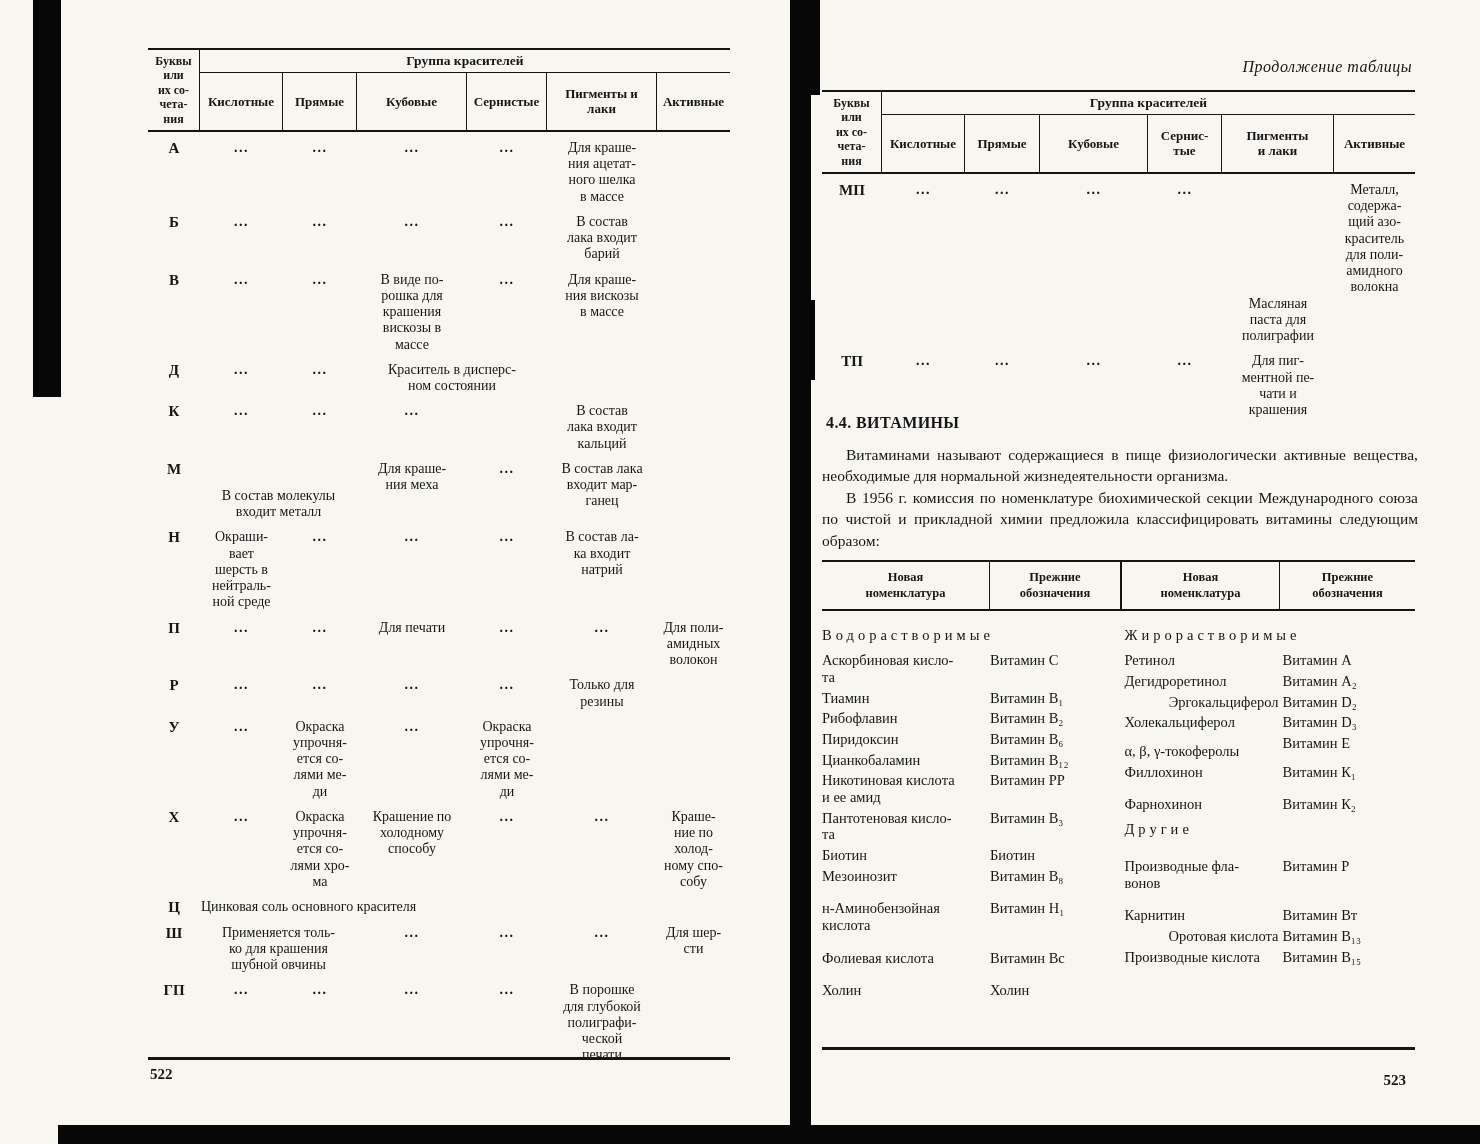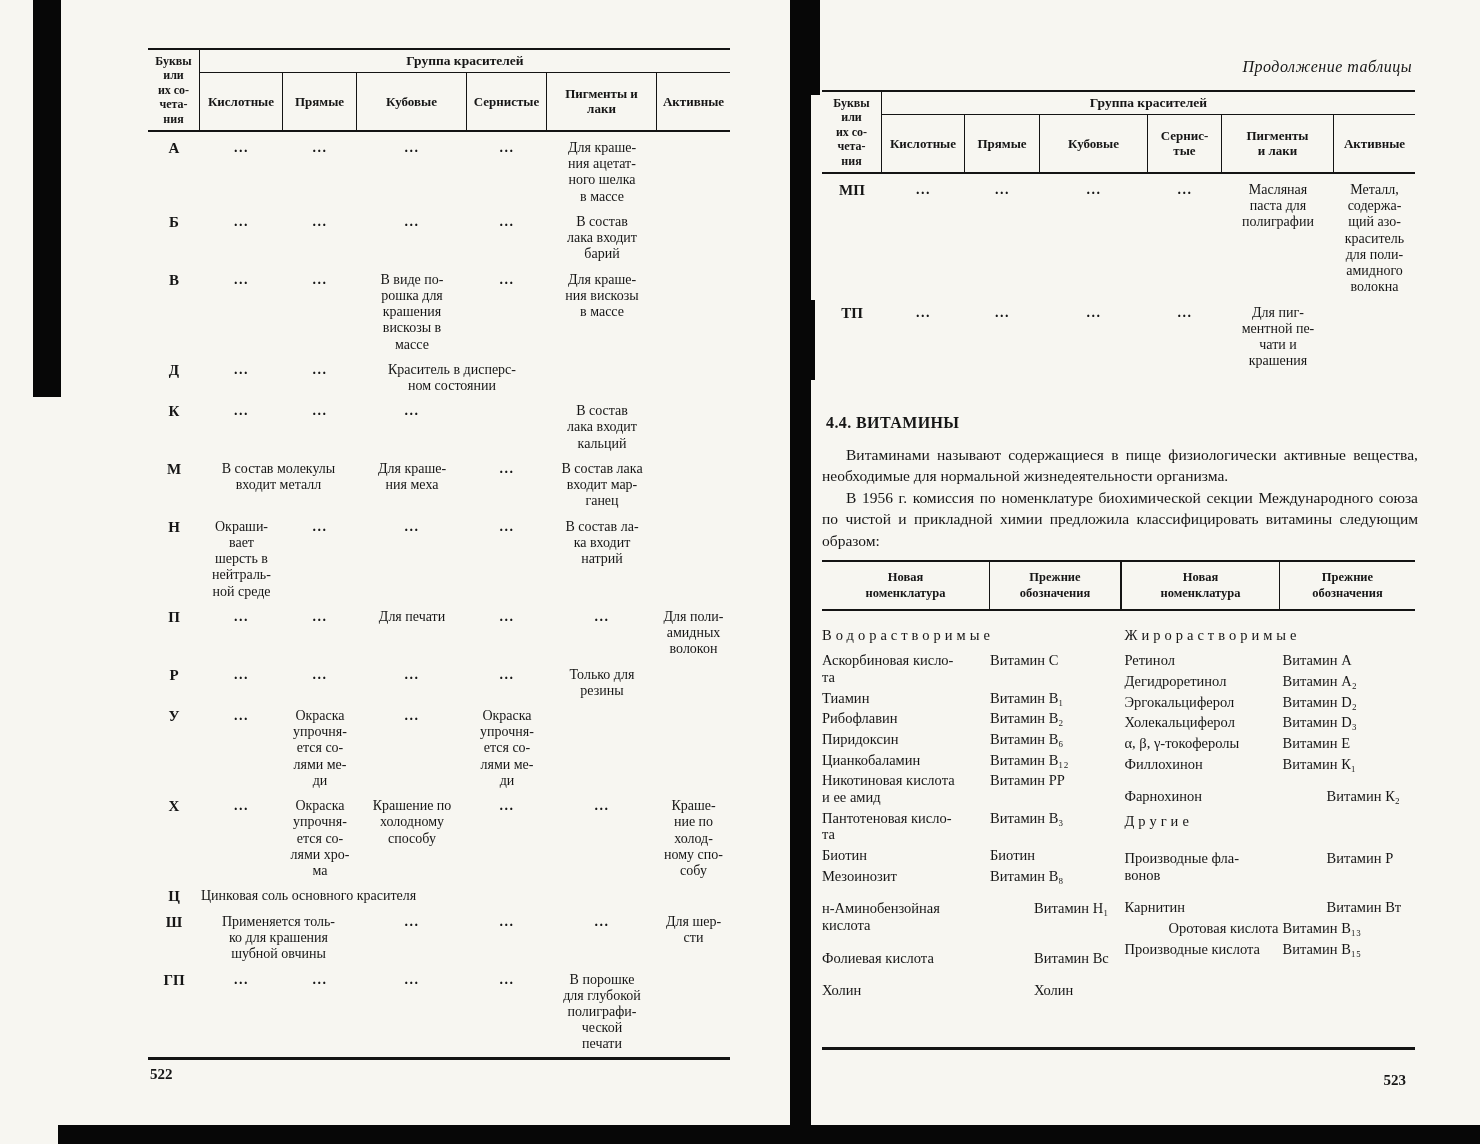--- a/index.html
+++ b/index.html
@@ -60,21 +60,21 @@
   .vit-h { display:flex; align-items:center; justify-content:center; text-align:center;
     font-size:12.5px; font-weight:bold; white-space:pre-line; line-height:1.25;
     padding:8px 2px; border-right:1.5px solid #141414; }
   .vit-h:last-child { border-right:none; }
   .vit-h.pair-end { border-right:2.5px solid #141414; }
   .vit-body { display:flex; padding-top:12px; }
   .vit-half { display:flex; flex-direction:column; }
   .vit-half + .vit-half { margin-left:5px; }
   .vit-group { font-size:14.5px; letter-spacing:4px; margin:4px 0 8px 0; }
   .vit-item { display:flex; margin-bottom:4px; }
-  .vit-item.gap { margin-top:12px;gap:44px; }
+  .vit-item.gap { margin-top:12px; }
   .vit-name { white-space:pre-line; font-size:14.5px; line-height:1.15; padding-right:4px; }
   .vit-value { font-size:14.5px; line-height:1.15; }
 
   .page-num { position:absolute; font-size:15px; font-weight:bold; }
   .pn-left { left:20px; top:1066px; }
   .pn-right { right:16px; top:1072px; }
 </style>
 </head>
 <body>
 
@@ -159,21 +159,21 @@
           <div class="dye-cell dots" style="grid-column: 3 / span 1;">...</div>
           <div class="dye-cell dots" style="grid-column: 4 / span 1;">...</div>
           <div class="dye-cell" style="grid-column: 5 / span 1;"></div>
           <div class="dye-cell" style="grid-column: 6 / span 1;">В состав
 лака входит
 кальций</div>
           <div class="dye-cell" style="grid-column: 7 / span 1;"></div>
         </div>
         <div class="dye-row" style="grid-template-columns: 52px 83px 74px 110px 80px 110px 73px;">
           <div class="dye-letter">М</div>
-          <div class="dye-cell" style="grid-column: 2 / span 2;">В состав молекулы
+          <div class="dye-cell" style="grid-column: 2 / span 2; margin-top: 27px;">В состав молекулы
 входит металл</div>
           <div class="dye-cell" style="grid-column: 4 / span 1;">Для краше-
 ния меха</div>
           <div class="dye-cell dots" style="grid-column: 5 / span 1;">...</div>
           <div class="dye-cell" style="grid-column: 6 / span 1;">В состав лака
 входит мар-
 ганец</div>
           <div class="dye-cell" style="grid-column: 7 / span 1;"></div>
         </div>
         <div class="dye-row" style="grid-template-columns: 52px 83px 74px 110px 80px 110px 73px;">
@@ -304,30 +304,30 @@
           </div>
         </div>
       </div>
       <div class="dye-body">
         <div class="dye-row" style="grid-template-columns: 60px 83px 75px 108px 74px 112px 81px;">
           <div class="dye-letter">МП</div>
           <div class="dye-cell dots" style="grid-column: 2 / span 1;">...</div>
           <div class="dye-cell dots" style="grid-column: 3 / span 1;">...</div>
           <div class="dye-cell dots" style="grid-column: 4 / span 1;">...</div>
           <div class="dye-cell dots" style="grid-column: 5 / span 1;">...</div>
-          <div class="dye-cell" style="grid-column: 6 / span 1;">Масляная
-паста для
-полиграфии</div>
           <div class="dye-cell" style="grid-column: 7 / span 1;">Металл,
 содержа-
 щий азо-
 краситель
 для поли-
 амидного
 волокна</div>
+          <div class="dye-cell" style="grid-column: 6 / span 1;">Масляная
+паста для
+полиграфии</div>
         </div>
         <div class="dye-row" style="grid-template-columns: 60px 83px 75px 108px 74px 112px 81px;">
           <div class="dye-letter">ТП</div>
           <div class="dye-cell dots" style="grid-column: 2 / span 1;">...</div>
           <div class="dye-cell dots" style="grid-column: 3 / span 1;">...</div>
           <div class="dye-cell dots" style="grid-column: 4 / span 1;">...</div>
           <div class="dye-cell dots" style="grid-column: 5 / span 1;">...</div>
           <div class="dye-cell" style="grid-column: 6 / span 1;">Для пиг-
 ментной пе-
 чати и
@@ -412,29 +412,29 @@
           <div class="vit-group">Жирорастворимые</div>
           <div class="vit-item">
             <div class="vit-name" style="width: 158px;">Ретинол</div>
             <div class="vit-value">Витамин А</div>
           </div>
           <div class="vit-item">
             <div class="vit-name" style="width: 158px;">Дегидроретинол</div>
             <div class="vit-value">Витамин А₂</div>
           </div>
           <div class="vit-item">
-            <div class="vit-name" style="width: 158px;">Эргокальциферол</div>
+            <div class="vit-name" style="width: 158px; text-align: right;">Эргокальциферол</div>
             <div class="vit-value">Витамин D₂</div>
           </div>
           <div class="vit-item">
             <div class="vit-name" style="width: 158px;">Холекальциферол</div>
             <div class="vit-value">Витамин D₃</div>
           </div>
           <div class="vit-item">
-            <div class="vit-name" style="width: 158px;">α, β, γ-токоферолы</div>
+            <div class="vit-name" style="width: 158px; margin-top: 8px;">α, β, γ-токоферолы</div>
             <div class="vit-value">Витамин Е</div>
           </div>
           <div class="vit-item">
             <div class="vit-name" style="width: 158px;">Филлохинон</div>
             <div class="vit-value">Витамин К₁</div>
           </div>
           <div class="vit-item gap">
             <div class="vit-name" style="width: 158px;">Фарнохинон</div>
             <div class="vit-value">Витамин К₂</div>
           </div>

